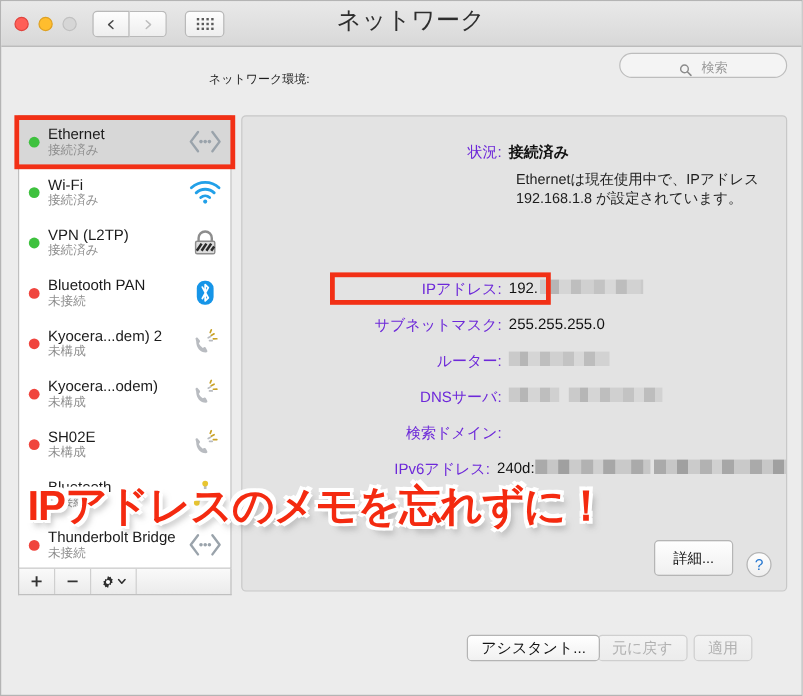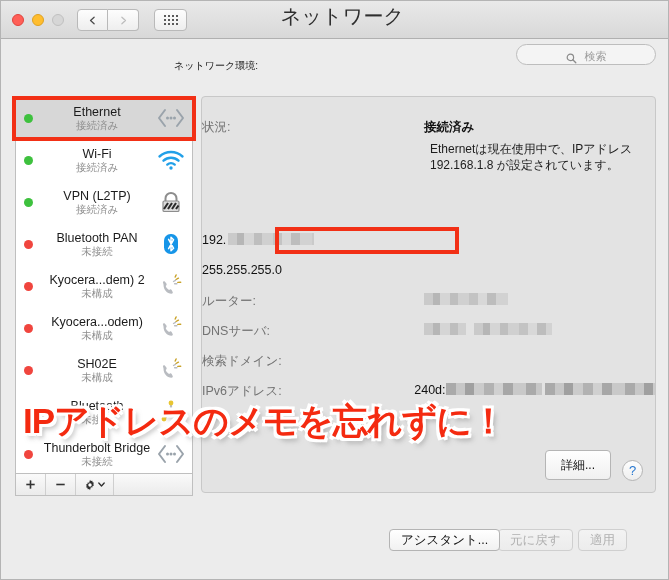--- a/index.html
+++ b/index.html
@@ -161,21 +161,20 @@
   
   .sidebar {
     position: absolute;
     left: 14px; top: 95px;
     width: 178px;
     height: 378px;
     background: #ffffff;
     border: 1px solid #bfbfbf;
     box-sizing: border-box;
     overflow: hidden;
-    text-align: center;
   }
   .srow {
     position: relative;
     height: 42px;
     display: flex;
     align-items: center;
     padding-left: 8px;
     box-sizing: border-box;
   }
   .srow.selected { background: #d7d7d7; }
@@ -247,22 +246,23 @@
   }
   .drow {
     position: absolute;
     left: 0;
     width: 100%;
     display: flex;
     align-items: flex-start;
   }
   .dlabel {
     width: 222px;
+    text-align: right;
     font-size: 12.5px;
-    color: #737373;
+    color: #6d28d9;
     padding-right: 6px;
     box-sizing: border-box;
     white-space: nowrap;
   }
   .dvalue {
     font-size: 12.5px;
     color: #111;
     white-space: nowrap;
   }
   .dvalue.strong { font-weight: bold; }
@@ -605,23 +605,25 @@
     <div class="drow" style="top:22px;">
       <div class="dlabel">状況:</div>
       <div class="dvalue strong">接続済み</div>
     </div>
 
     <div class="ddesc" style="top:44px;">Ethernetは現在使用中で、IPアドレス 192.168.1.8 が設定されています。</div>
 
 
     <div id="detail-rows">
         <div class="drow" style="top: 136px;">
+          <div class="dlabel">IPアドレス:</div>
           <div class="dvalue"><span>192.</span><span class="blur" style="width: 86px; margin-left: 2px;"></span></div>
         </div>
         <div class="drow" style="top: 166px;">
+          <div class="dlabel">サブネットマスク:</div>
           <div class="dvalue"><span>255.255.255.0</span></div>
         </div>
         <div class="drow" style="top: 196px;">
           <div class="dlabel">ルーター:</div>
           <div class="dvalue"><span class="blur" style="width: 84px;"></span></div>
         </div>
         <div class="drow" style="top: 226px;">
           <div class="dlabel">DNSサーバ:</div>
           <div class="dvalue"><span class="blur" style="width: 42px; margin-right: 8px;"></span><span class="blur" style="width: 78px; margin-right: 8px;"></span></div>
         </div>

